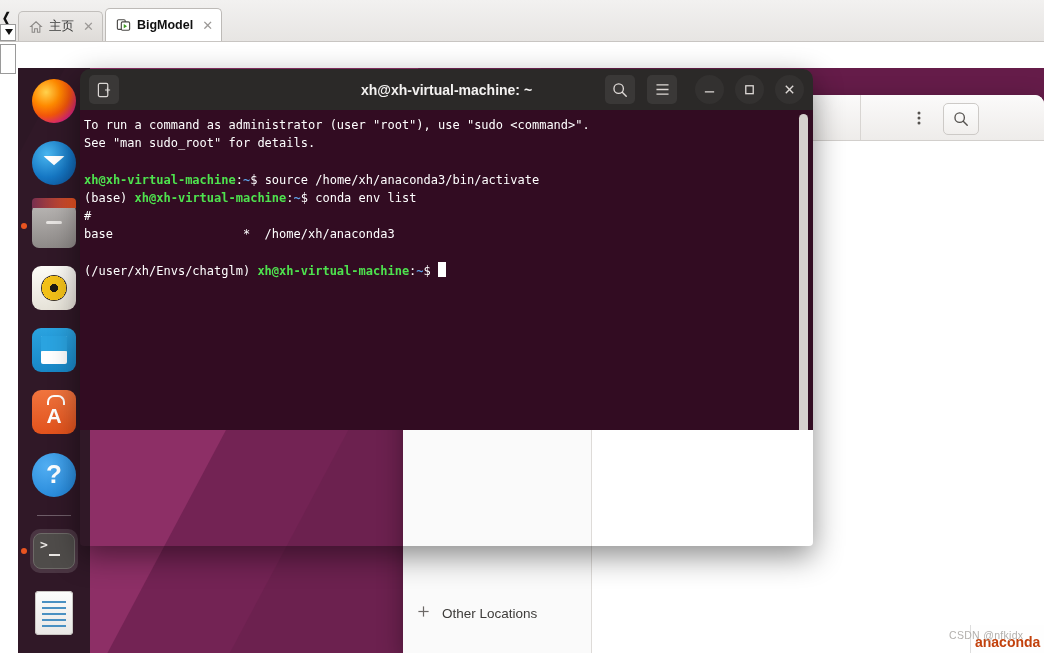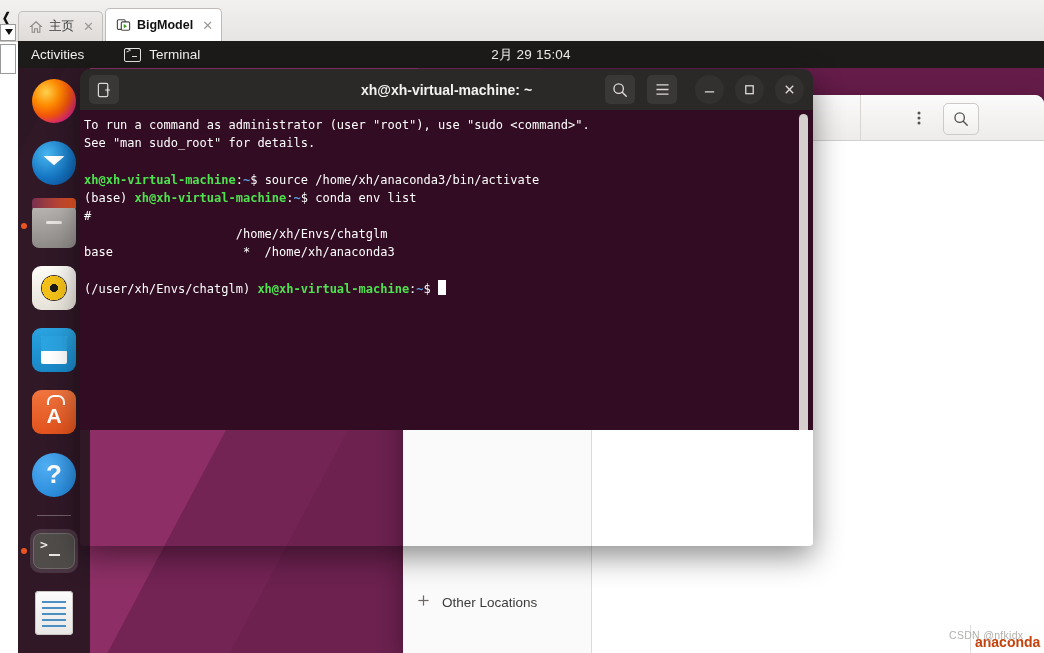--- a/index.html
+++ b/index.html
@@ -292,21 +292,21 @@
     position: absolute; left: 0; top: 46px;
     width: 641px; height: 512px; display: flex;
   }
   .files-sidebar {
     width: 188px; height: 512px;
     background: #fafafa;
     border-right: 1px solid #dedbd8;
     position: relative;
   }
   .files-sidebar-item {
-    position: absolute; left: 14px; bottom: 43px;
+    position: absolute; left: 14px; bottom: 32px;
     display: flex; align-items: center; gap: 12px;
     font-size: 13.5px; color: #3d3b39;
   }
   .files-main {
     flex: 1; height: 512px; background: #ffffff; position: relative;
   }
   .grid {
     position: absolute; left: -170px; top: 6px;
     display: grid;
     grid-template-columns: repeat(4, 100px);
@@ -454,28 +454,20 @@
             <rect x="5.5" y="4.5" width="9.5" height="9.5" rx="1.4" fill="#fff" stroke="#4a4846" stroke-width="1.3"></rect>
             <path d="M8.3 6.8 L12 9.3 L8.3 11.8 Z" fill="#3f9a22"></path>
           </svg>
         </span>
         <span class="tab-label">BigModel</span>
         <span class="tab-close">✕</span>
       </div>
     </div>
   </div>
 
-  <div class="topbar">
-    <div class="topbar-activities">Activities</div>
-    <div class="topbar-app">
-      <span class="term-mini-icon"></span>
-      <span>Terminal</span>
-    </div>
-    <div class="topbar-clock">2月 29  15:04</div>
-  </div>
 
   <div class="desktop">
     <div class="wp-band1"></div>
     <div class="wp-band2"></div>
     <div class="wp-band3"></div>
   </div>
 
   <div class="files-win">
     <div class="files-header">
       <div class="files-hdr-divider" style="left:457px;"></div>
@@ -671,21 +663,20 @@
     </div>
 
     <div class="term-body">
       <div id="term-lines">
           <div class="term-line"><span class="tw">To run a command as administrator (user "root"), use "sudo &lt;command&gt;".</span></div>
           <div class="term-line"><span class="tw">See "man sudo_root" for details.</span></div>
           <div class="term-line">&nbsp;</div>
           <div class="term-line"><span class="tg">xh@xh-virtual-machine</span><span class="tw">:</span><span class="tb">~</span><span class="tw">$ source /home/xh/anaconda3/bin/activate</span></div>
           <div class="term-line"><span class="tw">(base) </span><span class="tg">xh@xh-virtual-machine</span><span class="tw">:</span><span class="tb">~</span><span class="tw">$ conda env list</span></div>
           <div class="term-line"><span class="tw">#</span></div>
-          <div class="term-line"><span class="tw">                     /home/xh/Envs/chatglm</span></div>
           <div class="term-line"><span class="tw">base                  *  /home/xh/anaconda3</span></div>
           <div class="term-line">&nbsp;</div>
           <div class="term-line"><span class="tw">(/user/xh/Envs/chatglm) </span><span class="tg">xh@xh-virtual-machine</span><span class="tw">:</span><span class="tb">~</span><span class="tw">$ </span><span class="cursor"></span></div>
         </div>
       <div class="term-scroll"></div>
     </div>
   </div>
 
   <div class="ghost-box"></div>
   <div class="anaconda-ghost">anaconda</div>

